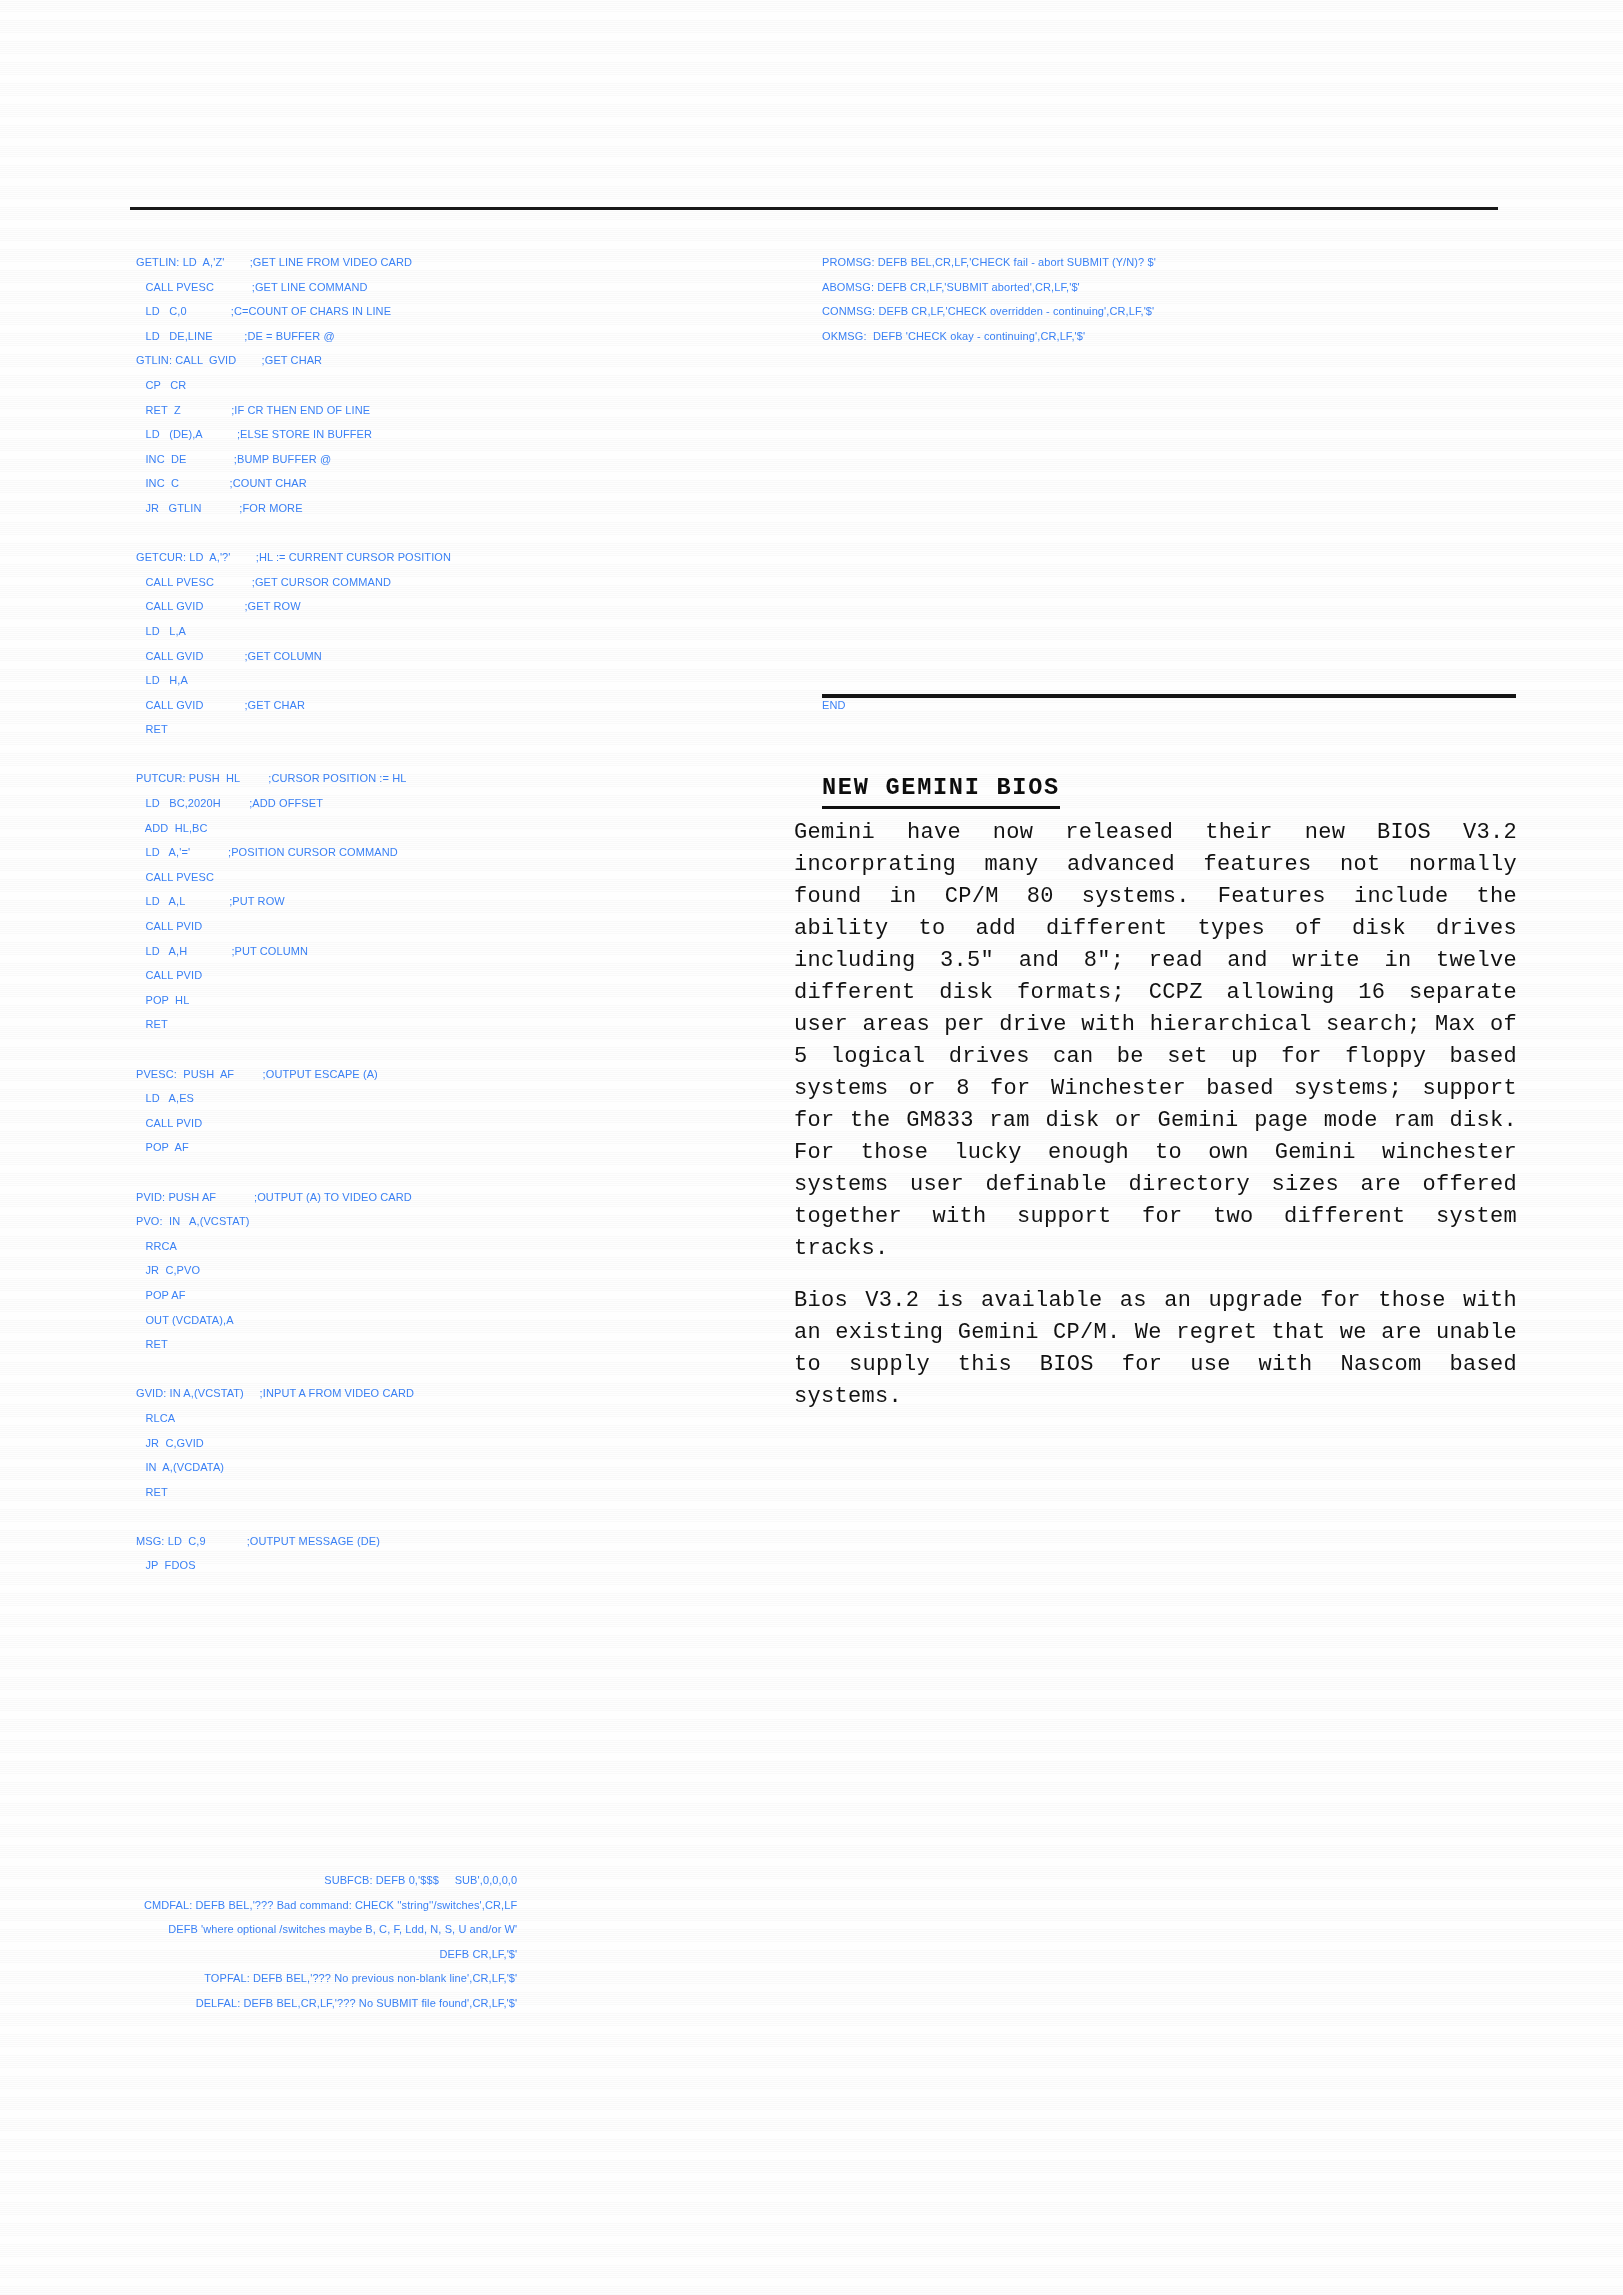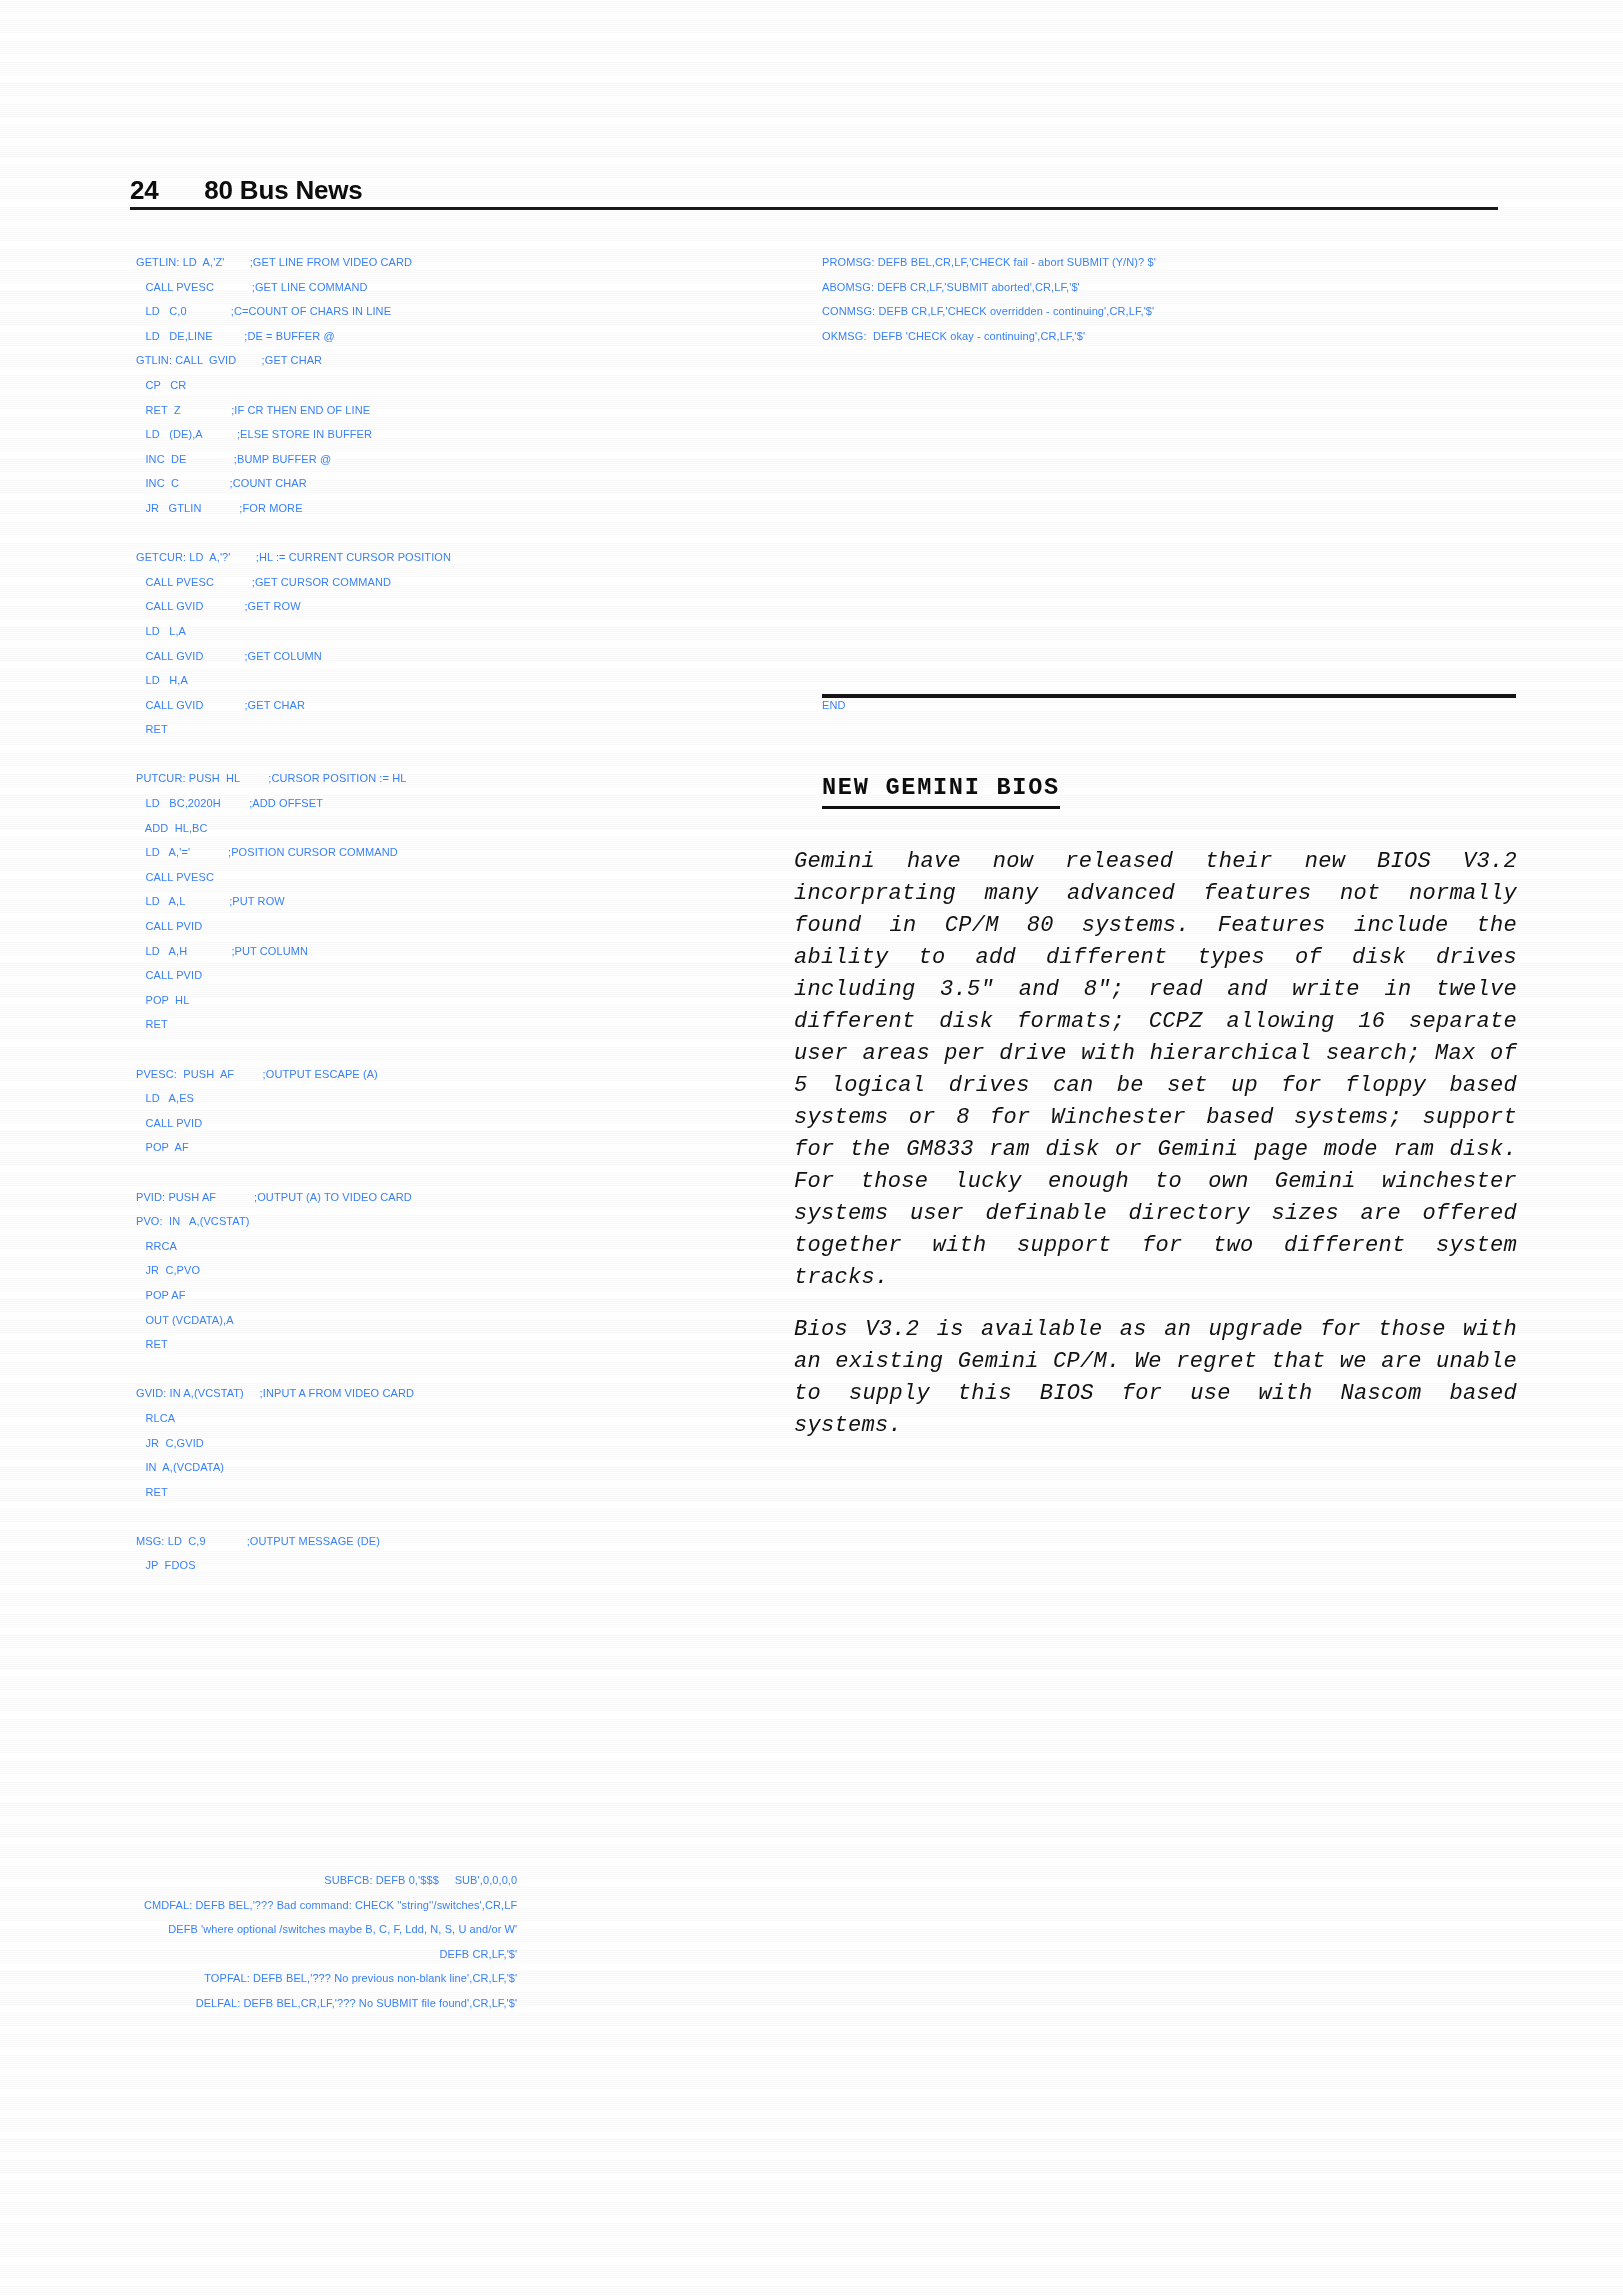--- a/index.html
+++ b/index.html
@@ -133,41 +133,37 @@
     font-family: "Liberation Mono", "DejaVu Sans Mono", monospace;
     font-size: 22px;
     line-height: 32px;
     text-align: justify;
     color: #121212;
     letter-spacing: 0.3px;
   }
   .article p { margin: 0; }
   .article p + p { margin-top: 20px; }
 
-  #article-body { top: 846px; font-style: italic; }
+  #article-body { top: 817px; }
 
   
   .grain {
     position: absolute;
     inset: 0;
     pointer-events: none;
     opacity: 0.035;
     background-image:
       repeating-linear-gradient(0deg, rgba(0,0,0,.6) 0 0.7px, transparent 0.7px 2.1px);
   }
 </style>
 </head>
 <body>
 
 <div class="page">
 
-  <div class="masthead">
-    <span class="pagenum">24</span>
-    <span class="title">80 Bus News</span>
-  </div>
   <div class="masthead-rule"></div>
 
   <pre class="code" id="left-code">GETLIN: LD  A,'Z'        ;GET LINE FROM VIDEO CARD
    CALL PVESC            ;GET LINE COMMAND
    LD   C,0              ;C=COUNT OF CHARS IN LINE
    LD   DE,LINE          ;DE = BUFFER @
 GTLIN: CALL  GVID        ;GET CHAR
    CP   CR
    RET  Z                ;IF CR THEN END OF LINE
    LD   (DE),A           ;ELSE STORE IN BUFFER

